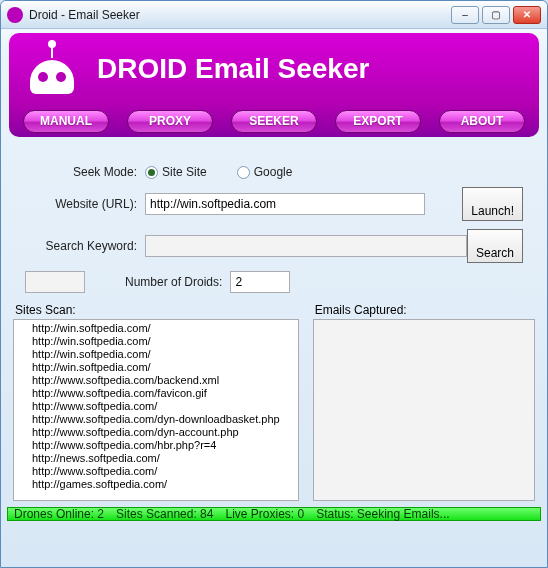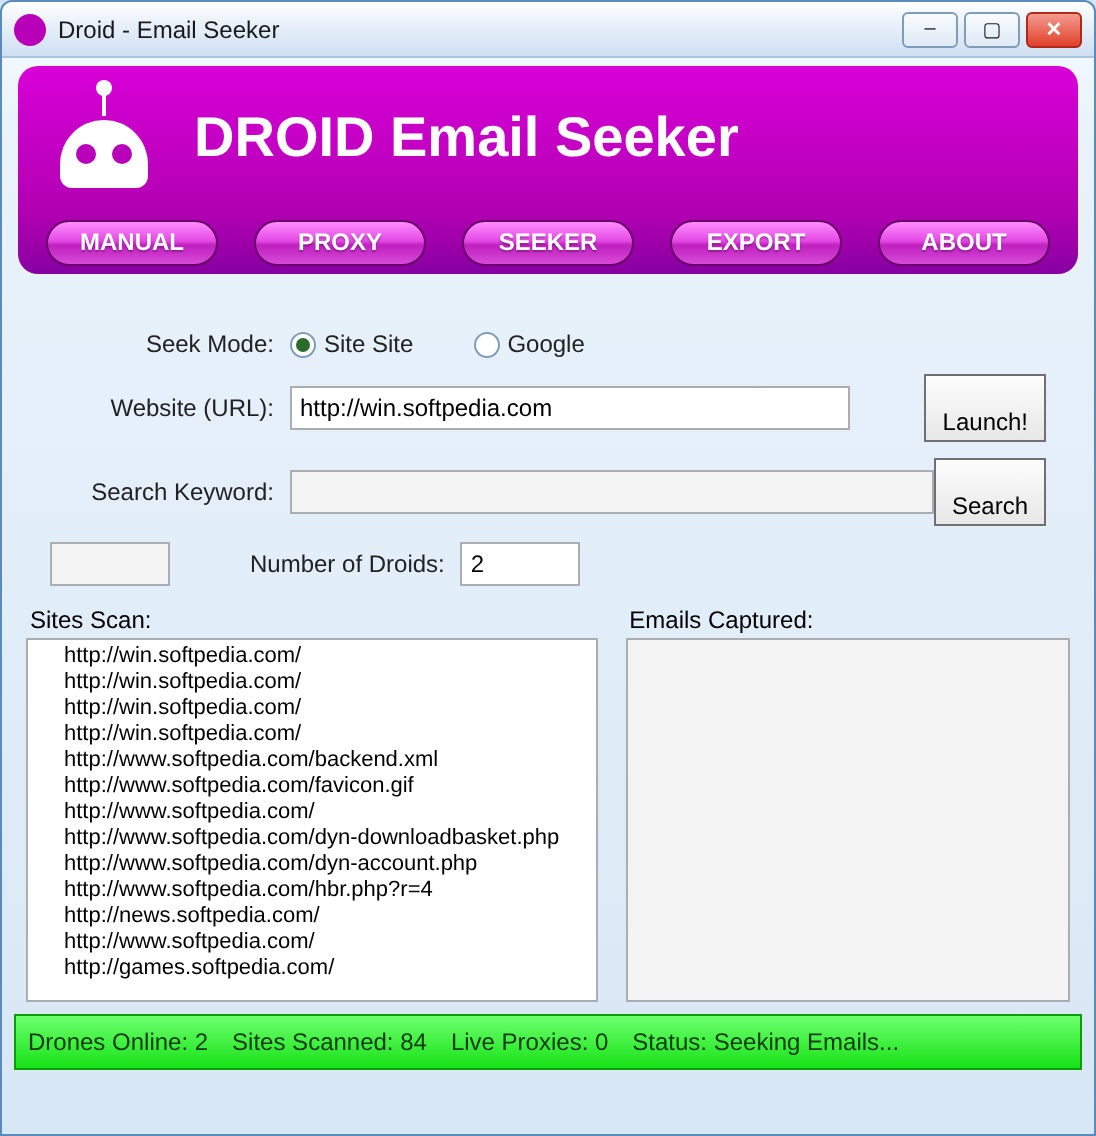--- a/index.html
+++ b/index.html
@@ -71,21 +71,21 @@
 .col { flex:1; }
 .list-lbl { margin-bottom:2px; padding-left:2px; }
 .listbox {
   height:182px; border:1px solid #abadb3; background:#fff; overflow-y:scroll;
   font-size:11px; padding:2px 14px;
 }
 .listbox.empty { background:#f3f3f3; }
 .li { padding:0 4px; line-height:13px; white-space:nowrap; }
 
 .status {
-  margin:6px 6px 20px; height:28px;
+  margin:6px 6px 20px; height:14px;
   background: linear-gradient(to bottom,#6dff6d,#18e218);
   border:1px solid #0aa00a; display:flex; align-items:center;
   font-size:12px; padding:0 6px; color:#063a06;
 }
 .status span { margin-right:12px; }
 </style>
 </head>
 <body>
 
 <div class="chrome">

